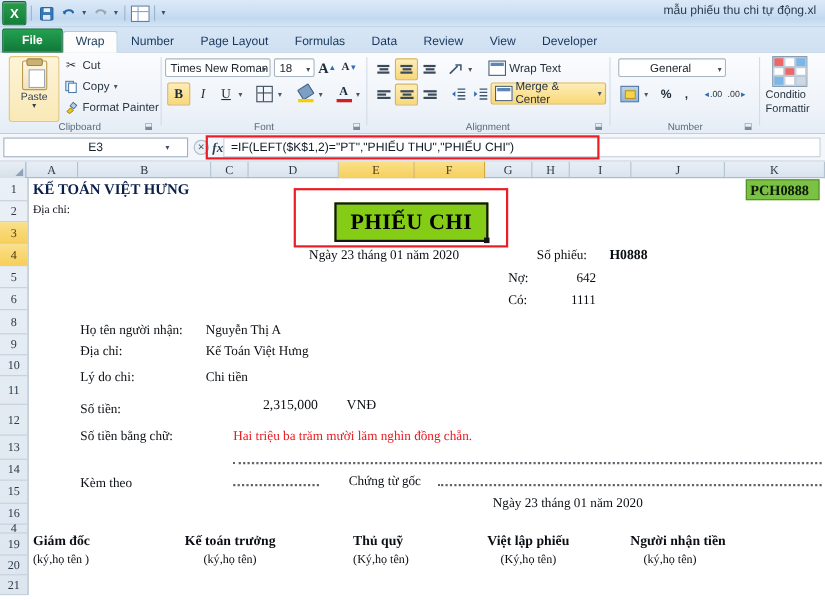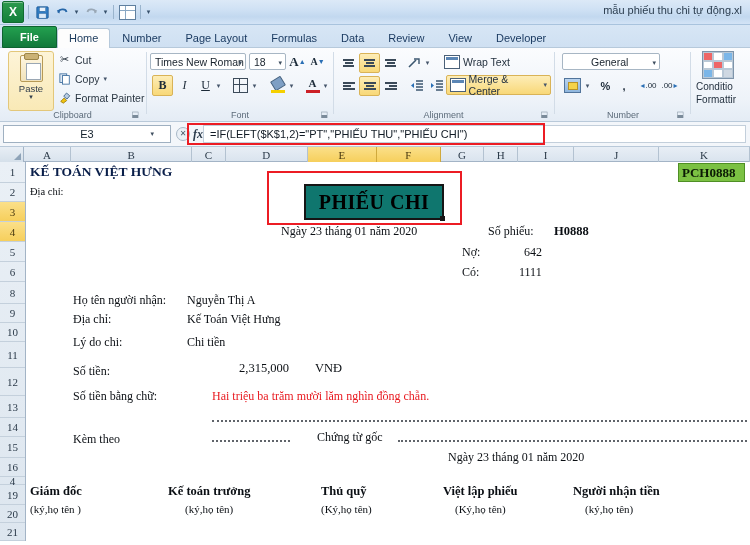--- a/index.html
+++ b/index.html
@@ -229,21 +229,21 @@
   .sheet{position:absolute;left:27px;top:15px;right:0;bottom:0;font-family:"Liberation Serif",serif;}
   .cell{position:absolute;font-family:"Liberation Serif",serif;color:#0b0f14;white-space:nowrap;}
   .b{font-weight:bold;}
   .red{color:#e8191f;}
   .k1cell{
     position:absolute;background:#7bc143;border:1px solid #4f8f25;
     font-family:"Liberation Serif",serif;font-weight:bold;font-size:13px;color:#0b1a05;
     display:flex;align-items:center;padding-left:3px;box-sizing:border-box;
   }
   .titlebox{
-    position:absolute;border:2px solid #151515;background:#0f766e;
+    position:absolute;border:2px solid #151515;background:#84cc16;
     display:flex;align-items:center;justify-content:center;
     font-family:"Liberation Serif",serif;font-weight:bold;
     box-sizing:border-box;
   }
   .titlebox:after{
     content:"";position:absolute;right:-3px;bottom:-3px;width:5px;height:5px;background:#151515;
   }
   .redbox-title{
     position:absolute;border:2px solid #ec1c24;box-sizing:border-box;pointer-events:none;
   }
@@ -286,21 +286,21 @@
           <span class="gridicon"></span>
         </div>
       <div class="qsep"></div>
       <div class="qarrow">▾</div>
     </div>
     <div class="doctitle">mẫu phiếu thu chi tự động.xl</div>
   </div>
 
   <div class="tabbar">
     <div class="tab file">File</div>
-    <div class="tab active">Home</div>
+    <div class="tab active">Wrap</div>
     <div class="tab">Number</div>
     <div class="tab">Page Layout</div>
     <div class="tab">Formulas</div>
     <div class="tab">Data</div>
     <div class="tab">Review</div>
     <div class="tab">View</div>
     <div class="tab">Developer</div>
   </div>
 
   <div class="ribbon">

